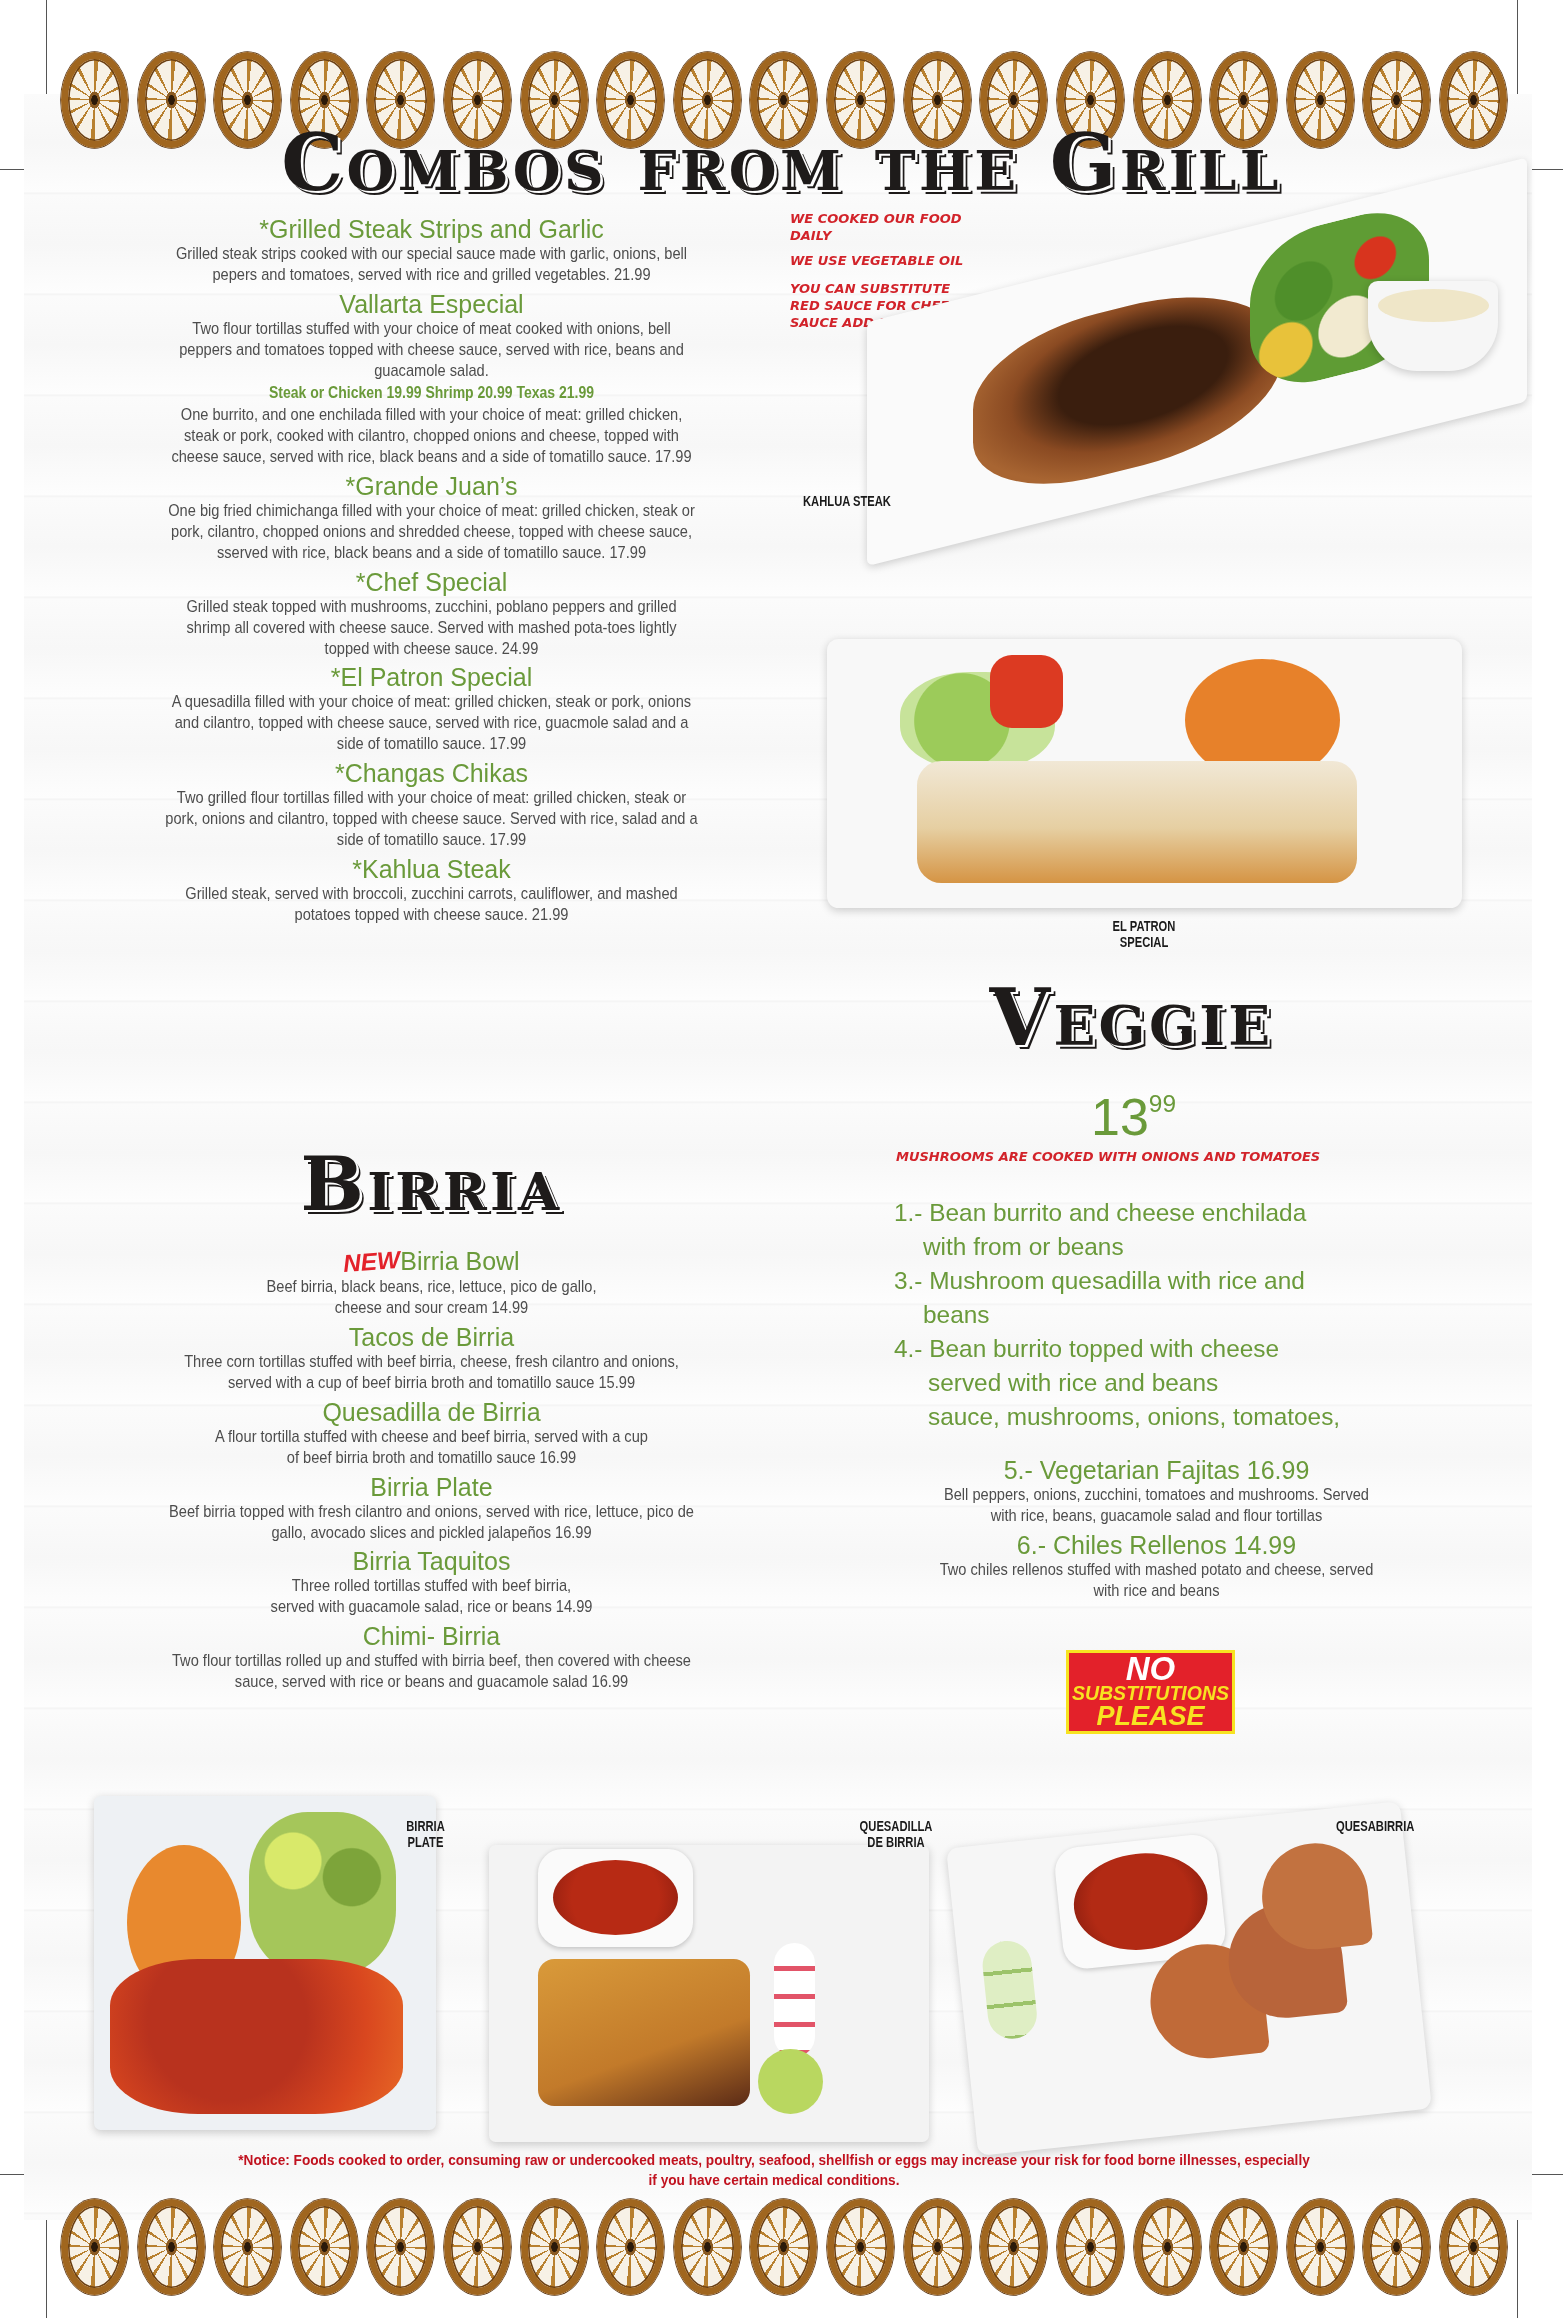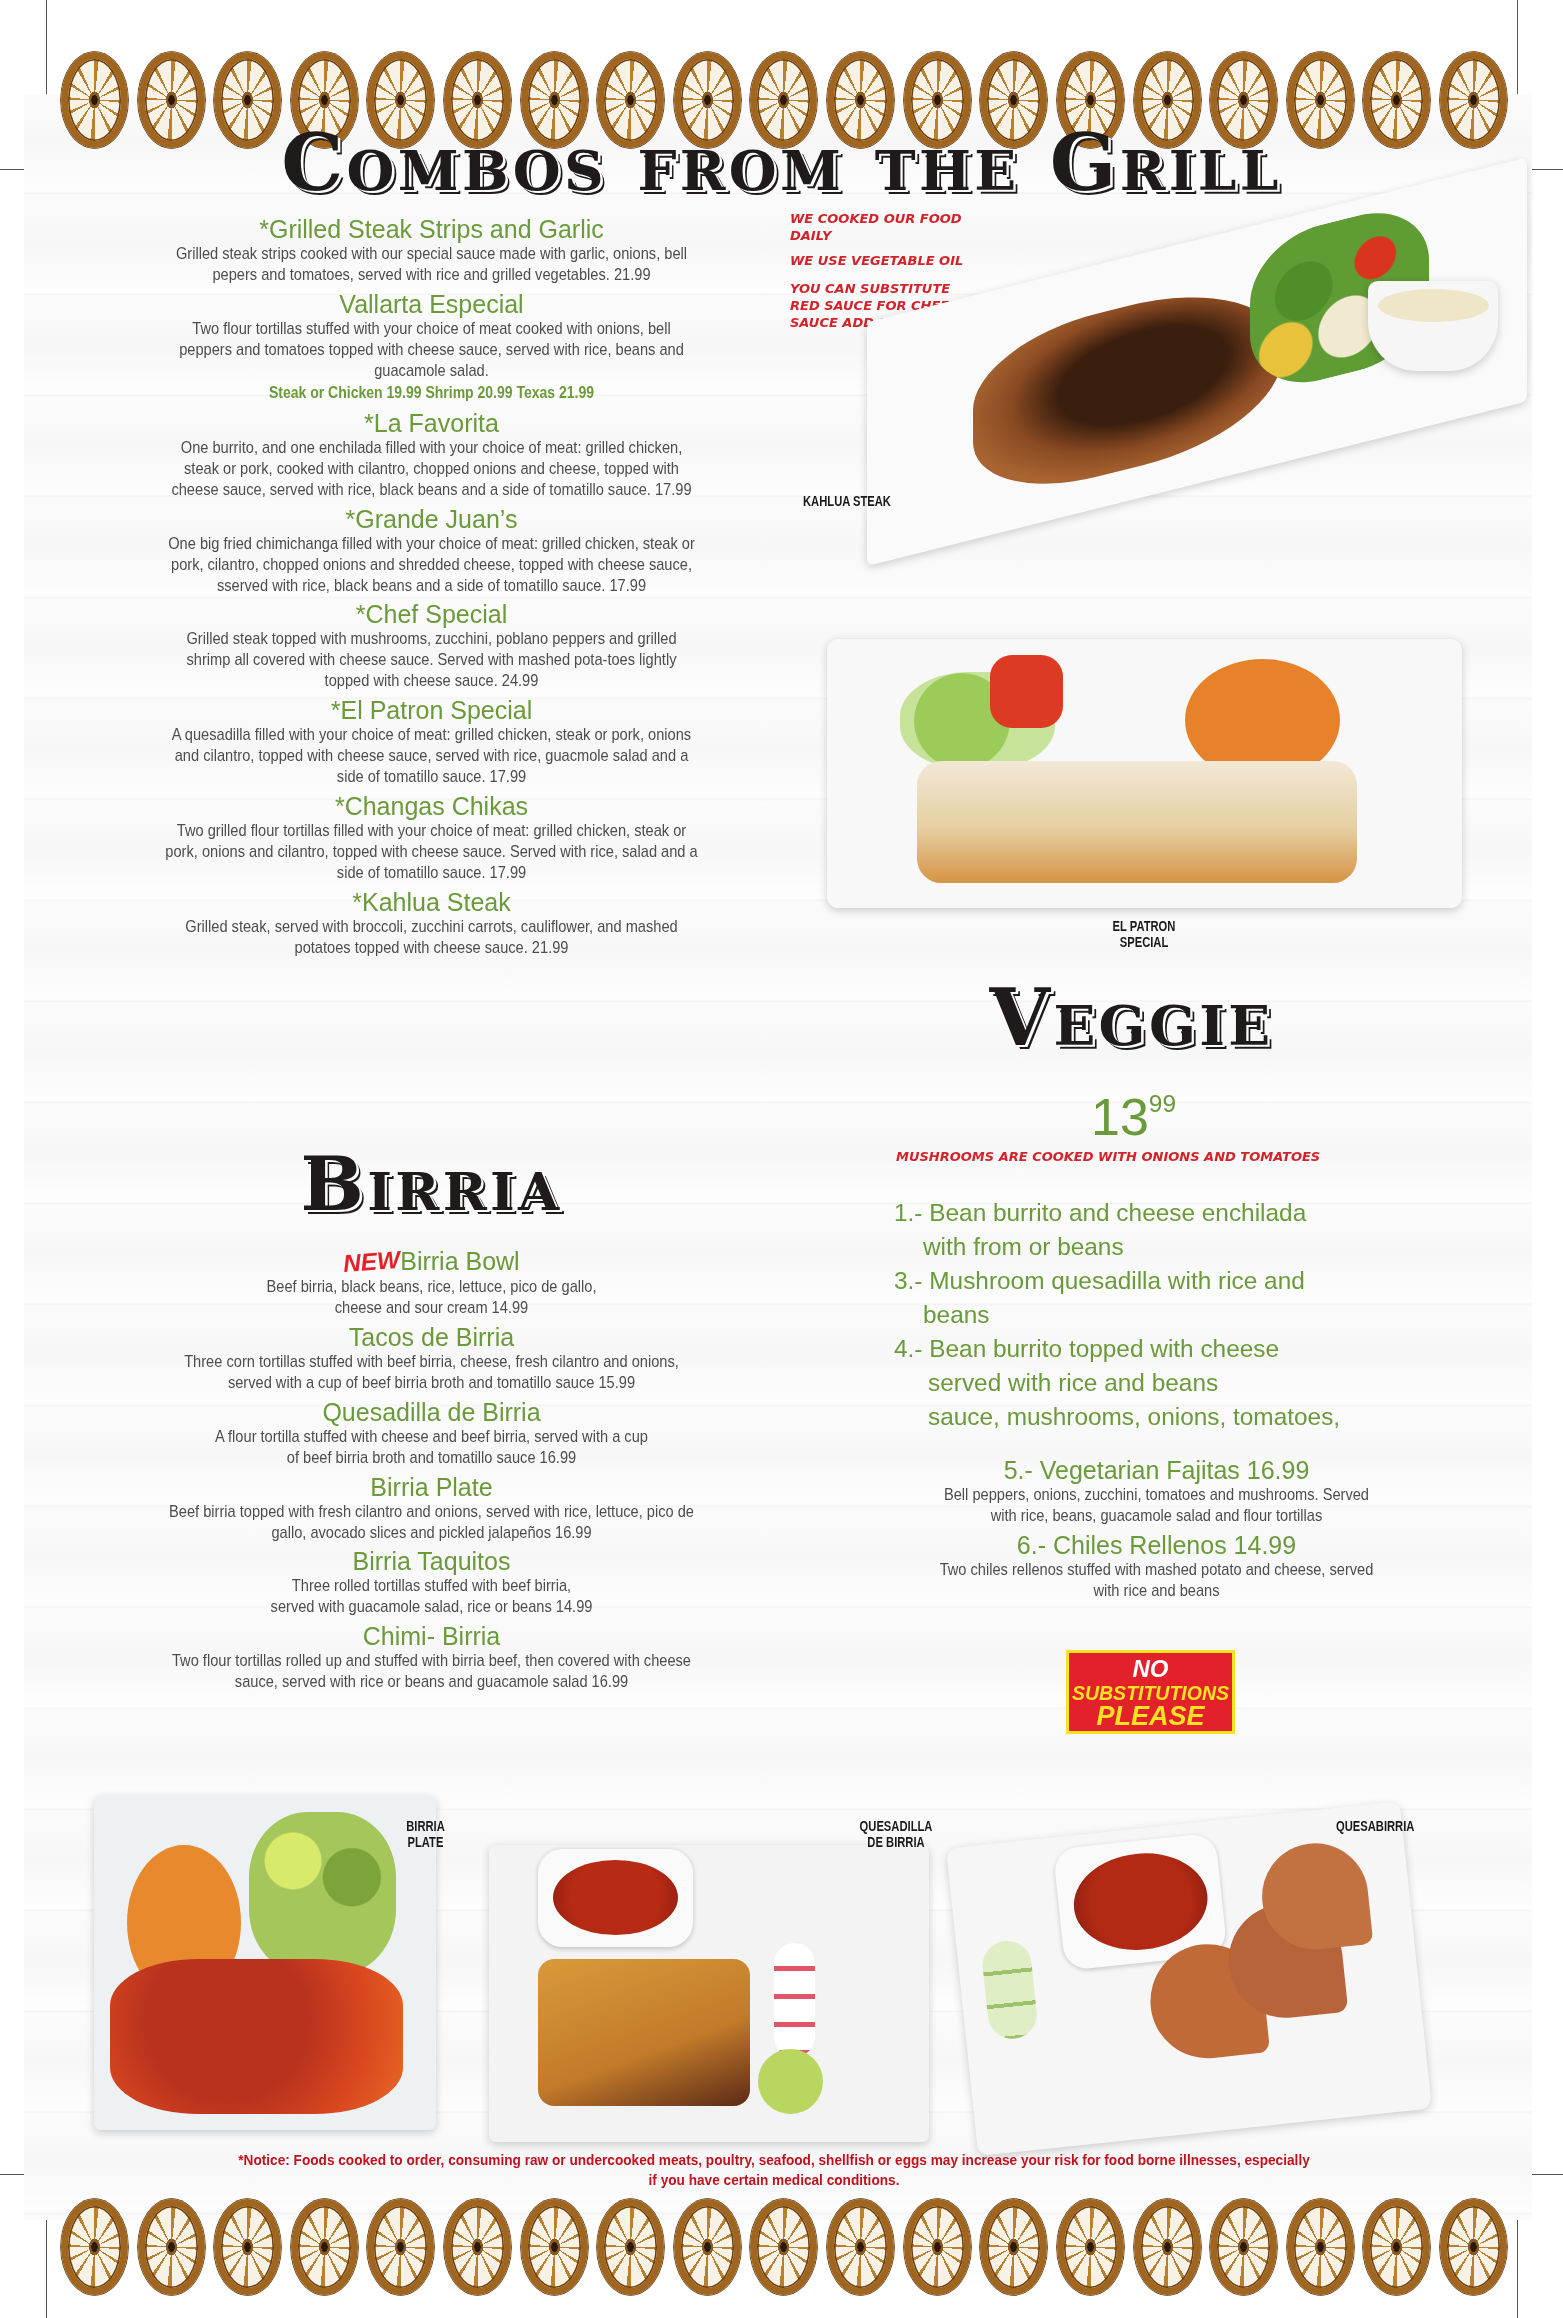--- a/index.html
+++ b/index.html
@@ -68,21 +68,20 @@
   <div>
     <div class="item-name">*Grilled Steak Strips and Garlic</div>
     <div class="item-desc">Grilled steak strips cooked with our special sauce made with garlic, onions, bell pepers and tomatoes, served with rice and grilled vegetables. 21.99</div>
   </div>
   <div>
     <div class="item-name">Vallarta Especial</div>
     <div class="item-desc">Two flour tortillas stuffed with your choice of meat cooked with onions, bell peppers and tomatoes topped with cheese sauce, served with rice, beans and guacamole salad.</div>
     <div class="variants">Steak or Chicken 19.99   Shrimp 20.99   Texas 21.99</div>
   </div>
   <div>
-    <div class="item-name">*La Favorita</div>
     <div class="item-desc">One burrito, and one enchilada filled with your choice of meat: grilled chicken, steak or pork, cooked with cilantro, chopped onions and cheese, topped with cheese sauce, served with rice, black beans and a side of tomatillo sauce. 17.99</div>
   </div>
   <div>
     <div class="item-name">*Grande Juan’s</div>
     <div class="item-desc">One big fried chimichanga filled with your choice of meat: grilled chicken, steak or pork, cilantro, chopped onions and shredded cheese, topped with cheese sauce, sserved with rice, black beans and a side of tomatillo sauce. 17.99</div>
   </div>
   <div>
     <div class="item-name">*Chef Special</div>
     <div class="item-desc">Grilled steak  topped with mushrooms, zucchini, poblano peppers and grilled shrimp all covered with cheese sauce. Served with mashed pota-toes lightly topped with cheese sauce. 24.99</div>
   </div>
@@ -150,21 +149,21 @@
     <div class="item-name">5.- Vegetarian Fajitas 16.99</div>
     <div class="item-desc">Bell peppers, onions, zucchini, tomatoes and mushrooms. Served with rice, beans, guacamole salad and flour tortillas</div>
   </div>
   <div>
     <div class="item-name">6.- Chiles Rellenos 14.99</div>
     <div class="item-desc">Two chiles rellenos stuffed with mashed potato and cheese, served with rice and beans</div>
   </div>
 </div>
 
 <div class="no-sub">
-  <div style="color:#ffffff;font-size:24px;line-height:26px;margin-top:3.3px;">NO</div>
+  <div style="color:#ffffff;font-size:33px;line-height:26px;margin-top:3.3px;">NO</div>
   <div style="color:#f7e321;font-size:19.5px;line-height:23px;">SUBSTITUTIONS</div>
   <div style="color:#f7e321;font-size:27px;line-height:23px;">PLEASE</div>
 </div>
 
 <div class="title-big" style="left:122px;top:1144px;width:619px;font-size:75px;line-height:81px;">Birria</div>
 <div class="col" style="left:122px;top:1242px;width:619px;">
   <div>
     <div class="item-name"><span style="color:#e3212a;font-weight:bold;font-style:italic;font-size:24.4px;display:inline-block;transform:rotate(-4deg);">NEW</span><span>Birria Bowl</span></div>
     <div class="item-desc" style="padding:0 90px;">Beef birria, black beans, rice, lettuce, pico de gallo, cheese and sour cream 14.99</div>
   </div>

